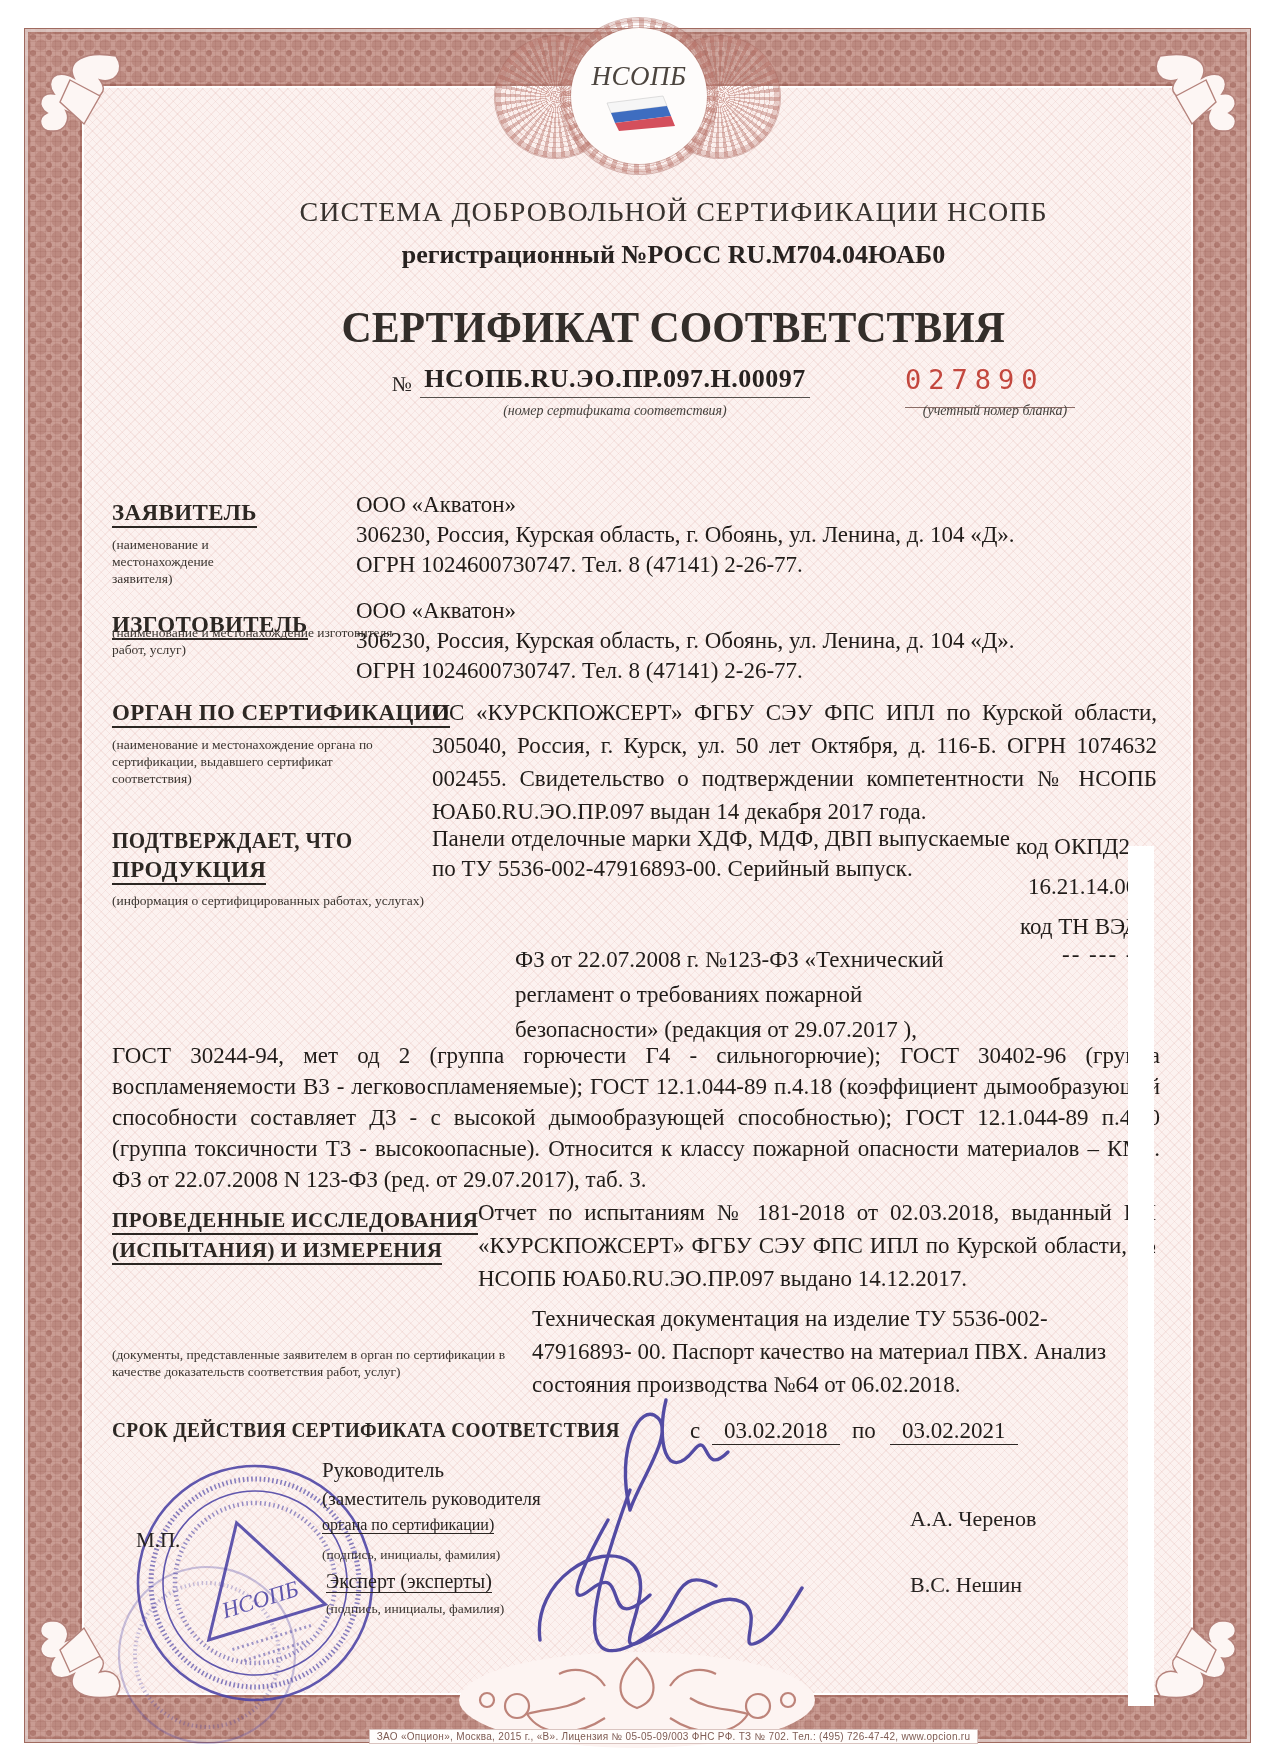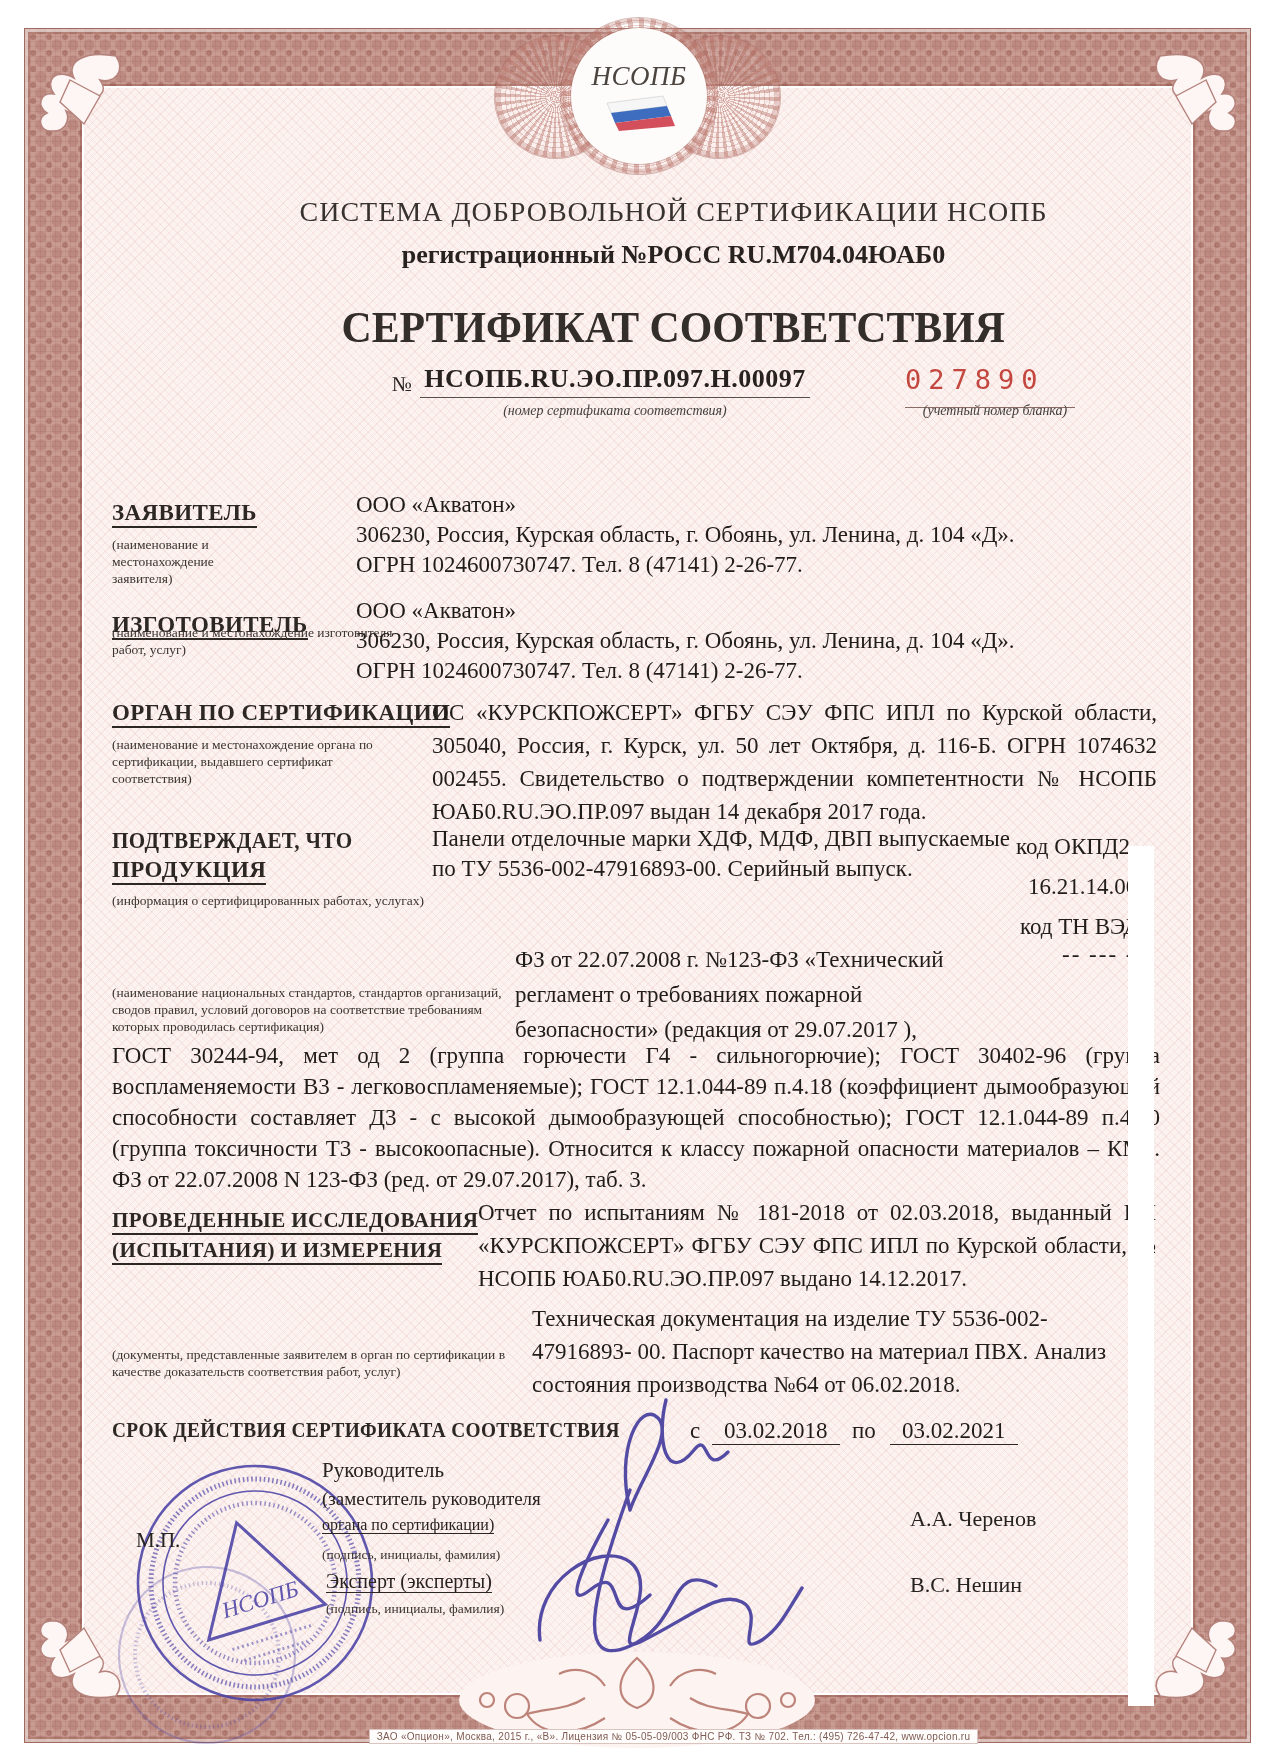--- a/index.html
+++ b/index.html
@@ -121,21 +121,20 @@
 
   <div class="abs slabel" style="left:112px;top:828px">ПОДТВЕРЖДАЕТ, ЧТО</div>
   <div class="abs" style="left:112px;top:857px"><span class="slabel ul">ПРОДУКЦИЯ</span></div>
   <div class="abs sub" style="left:112px;top:892px;width:320px">(информация о сертифицированных работах, услугах)</div>
   <div class="abs body-t just" style="left:432px;top:824px;width:578px">Панели отделочные  марки ХДФ, МДФ, ДВП выпускаемые по ТУ 5536-002-47916893-00. Серийный выпуск.</div>
   <div class="abs body-t" style="left:1016px;top:832px">код ОКПД2</div>
   <div class="abs body-t" style="left:1028px;top:872px">16.21.14.000</div>
   <div class="abs body-t" style="left:1020px;top:912px">код ТН ВЭД</div>
   <div class="abs body-t" style="left:1062px;top:940px;letter-spacing:2px">-- --- --</div>
 
-  <div class="abs sub" style="left:112px;top:984px;width:400px">(наименование национальных стандартов, стандартов организаций,  сводов правил, условий договоров на соответствие требованиям которых проводилась сертификация)</div>
   <div class="abs body-t" style="left:515px;top:942px;width:450px;line-height:35px">ФЗ от 22.07.2008 г. №123-ФЗ «Технический регламент о требованиях пожарной безопасности» (редакция от 29.07.2017 ),</div>
   <div class="abs body-t just" style="left:112px;top:1040px;width:1048px;line-height:31px">ГОСТ 30244-94, мет од 2 (группа горючести  Г4 - сильногорючие);  ГОСТ 30402-96    (группа воспламеняемости  В3  -  легковоспламеняемые);  ГОСТ  12.1.044-89  п.4.18  (коэффициент дымообразующей способности составляет  Д3  - с высокой дымообразующей способностью); ГОСТ 12.1.044-89   п.4.20 (группа токсичности Т3 - высокоопасные).   Относится к классу пожарной опасности материалов – КМ5. ФЗ от 22.07.2008 N 123-ФЗ (ред. от 29.07.2017), таб. 3.</div>
 
   <div class="abs" style="left:112px;top:1208px"><span class="slabel ul" style="font-size:21px">ПРОВЕДЕННЫЕ ИССЛЕДОВАНИЯ</span></div>
   <div class="abs" style="left:112px;top:1238px"><span class="slabel ul" style="font-size:21px">(ИСПЫТАНИЯ) И ИЗМЕРЕНИЯ</span></div>
   <div class="abs body-t just" style="left:478px;top:1196px;width:678px;line-height:33px">Отчет по испытаниям № 181-2018 от 02.03.2018, выданный ИЛ «КУРСКПОЖСЕРТ» ФГБУ СЭУ ФПС ИПЛ по Курской области, № НСОПБ ЮАБ0.RU.ЭО.ПР.097 выдано 14.12.2017.</div>
 
   <div class="abs sub" style="left:112px;top:1346px;width:420px">(документы, представленные заявителем в орган по сертификации в качестве доказательств соответствия работ, услуг)</div>
   <div class="abs body-t" style="left:532px;top:1302px;width:612px;line-height:33px">Техническая документация на изделие ТУ 5536-002-47916893- 00. Паспорт качество на материал ПВХ. Анализ состояния производства №64  от 06.02.2018.</div>
 

